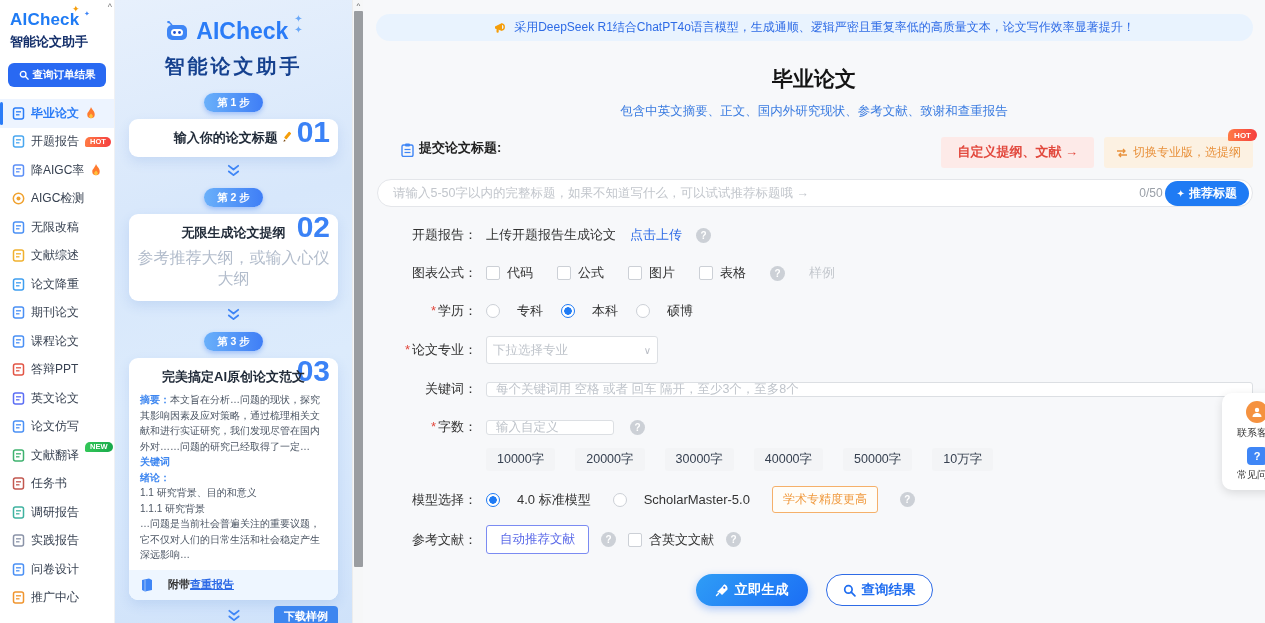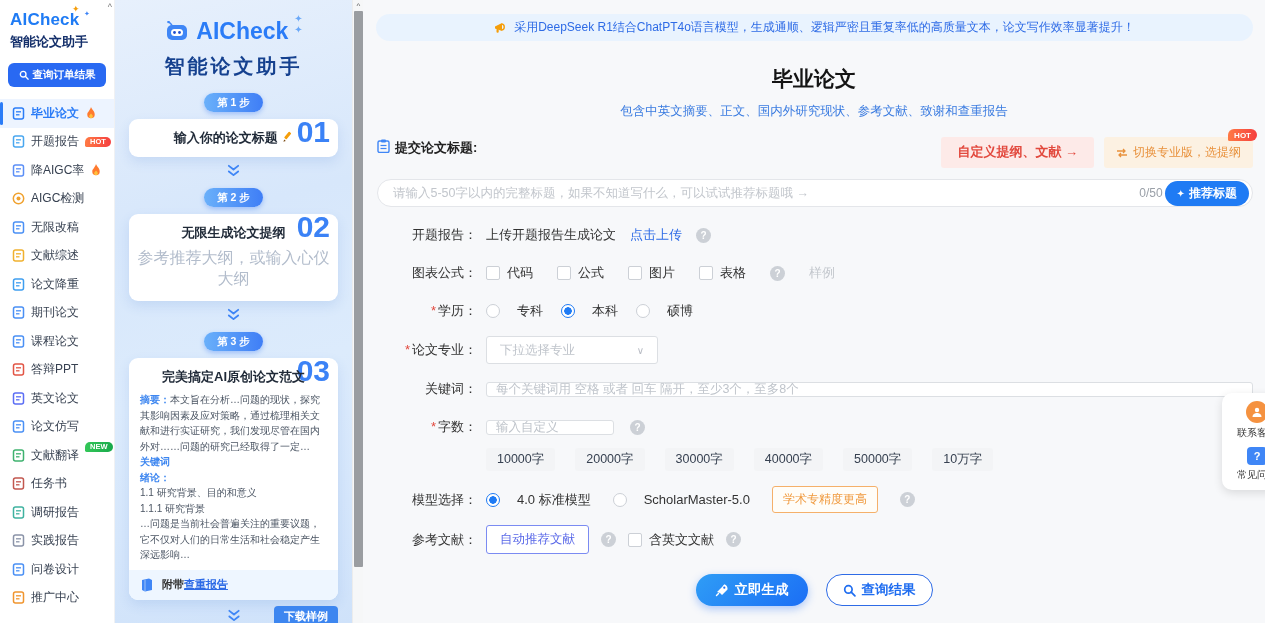--- a/index.html
+++ b/index.html
@@ -35,41 +35,41 @@
   .promo-sub { font-size:20px; font-weight:800; color:#15418f; letter-spacing:3px; margin-top:8px; }
   .step-pill { margin:0 auto; width:fit-content; padding:2.5px 13px; font-size:10.5px; font-weight:700; color:#fff; background:linear-gradient(90deg,#6ab0fa,#3f7ef6); border-radius:10px; box-shadow:0 2px 5px rgba(63,126,246,.4); }
   .pcard { background:#fff; border-radius:9px; margin:7px 14px 0; box-shadow:0 5px 12px rgba(80,130,210,.16); position:relative; overflow:hidden; }
   .pcard .bignum { position:absolute; right:8px; top:-4px; font-size:30px; font-weight:800; color:#3b82f6; }
   .pcard-title { text-align:center; font-size:13px; font-weight:800; color:#1f2937; padding:10px 6px; position:relative; z-index:1; }
   .pcard-subtitle { text-align:center; font-size:16px; color:#b3bdcc; padding:0 6px 11px; margin-top:-4px; }
   .chev { text-align:center; margin-top:6px; }
   .step-gap { margin-top:7px; }
   .sample-body { font-size:10px; color:#4b5563; line-height:1.55; padding:0 11px; text-align:left; }
   .blue-b { color:#3d86f0; font-weight:700; }
-  .sample-foot { margin-top:7px; background:#eef6ff; padding:7px 11px 8px; display:flex; align-items:flex-end; gap:6px; font-size:11px; font-weight:700; color:#333; }
+  .sample-foot { margin-top:7px; background:#eef6ff; padding:7px 11px 8px; display:flex; align-items:flex-end; gap:12px; font-size:11px; font-weight:700; color:#333; }
   .sample-foot a { color:#2e6be6; }
   .dl-row { margin:6px 14px 0; position:relative; height:20px; }
   .dl-btn { position:absolute; right:0; top:0; background:#3d86f0; color:#fff; font-size:11px; font-weight:700; padding:3px 10px; border-radius:4px; cursor:pointer; }
   .dl-chev { position:absolute; left:50%; transform:translateX(-50%); top:2px; }
   .asst-card { margin:10px 12px 0; border-radius:10px; box-shadow:0 5px 12px rgba(80,130,210,.2); position:relative; }
   .asst-head { height:30px; border-radius:10px 10px 0 0; background:linear-gradient(90deg,#4e7ef8 0%,#6f9af9 55%,#caa6ec 90%,#e8a7d0 100%); display:flex; align-items:center; padding-left:11px; font-size:13px; font-weight:800; color:#fff; }
   .asst-robot { position:absolute; right:6px; top:-12px; }
 
   
   .scrollcol { left:352px; width:11px; background:#f6f7f8; border-left:1px solid #ececec; }
   .sc-arrow { position:absolute; top:1px; left:1px; width:9px; text-align:center; font-size:8px; color:#555; }
   .sc-thumb { position:absolute; top:11px; left:1px; width:9px; height:556px; background:#9a9da1; border-radius:1px; }
 
   
   .main { left:363px; width:902px; background:#f7f8fa; }
   .banner { margin:14px 12px 0 13px; height:27px; background:#e9f3fe; border-radius:14px; display:flex; align-items:center; justify-content:center; gap:6px; font-size:12px; color:#2e6be6; }
   .page-title { margin-top:24px; text-align:center; font-size:21px; font-weight:800; color:#141414; }
   .page-subtitle { margin-top:10px; text-align:center; font-size:12.5px; color:#3a7be0; }
   .sect-row { position:relative; margin:17px 12px 0 14px; height:33px; }
-  .sect-label { display:flex; align-items:flex-start; gap:5px; font-size:13px; font-weight:800; color:#222; padding-top:2px; }
+  .sect-label { display:flex; align-items:flex-end; gap:5px; font-size:13px; font-weight:800; color:#222; padding-top:2px;margin-left:24px; }
   .sect-btns { position:absolute; right:0; top:0; display:flex; gap:10px; }
   .btn-red { background:#fdeae8; color:#e2483d; font-size:13px; font-weight:700; padding:6px 16px; border-radius:3px; cursor:pointer; }
   .btn-orange { background:#fcf1e2; color:#e8913c; font-size:12px; padding:7px 12px; border-radius:3px; cursor:pointer; position:relative; display:flex; align-items:center; gap:5px; }
   .hot-tag { position:absolute; top:-8px; right:-4px; background:linear-gradient(90deg,#ff7a45,#f53f3f); color:#fff; font-size:8px; font-weight:800; padding:1.5px 6px; border-radius:8px 8px 8px 2px; }
   .title-input-row { margin:9px 12px 0 14px; height:28px; background:#fff; border:1px solid #e4e6ea; border-radius:19px; display:flex; align-items:center; padding:0 3px 0 15px; }
   .title-input { flex:1; border:none; outline:none; font-size:12.5px; color:#333; background:transparent; font-family:inherit; }
   .title-input::placeholder { color:#c2c6cc; }
   .char-count { font-size:12px; color:#9aa0a8; margin:0 2px; }
   .rec-btn { background:#1f7bf4; color:#fff; font-size:12px; font-weight:700; padding:4px 12px; border-radius:13px; display:flex; align-items:center; gap:4px; cursor:pointer; }
   .form { margin-top:15px; }
@@ -77,21 +77,21 @@
   .flabel { width:114px; flex:none; text-align:right; font-size:13px; color:#333; }
   .req { color:#e2483d; margin-right:2px; }
   .fval { margin-left:9px; display:flex; align-items:center; flex:1; margin-right:12px; }
   .link { color:#2e6be6; font-size:13px; cursor:pointer; }
   .qicon { width:15px; height:15px; border-radius:50%; background:#ccd0d6; color:#fff; font-size:10px; font-weight:700; display:inline-flex; align-items:center; justify-content:center; flex:none; cursor:pointer; }
   .cbx { display:flex; align-items:center; gap:7px; font-size:13px; color:#333; cursor:pointer; }
   .box { width:14px; height:14px; border:1px solid #ccd0d6; border-radius:2px; background:#fff; flex:none; }
   .radio { width:14px; height:14px; border:1px solid #ccd0d6; border-radius:50%; background:#fff; flex:none; }
   .radio.sel { border-color:#1f7bf4; background:radial-gradient(circle,#1f7bf4 0 3.5px,#fff 4px); }
   .rlabel { display:flex; align-items:center; gap:17px; font-size:13px; color:#333; cursor:pointer; }
-  .select-box { width:172px; height:28px; border:1px solid #dcdfe3; border-radius:3px; background:#fff; display:flex; align-items:center; justify-content:space-between; padding:0 13px; font-size:12.5px; color:#bfc4cb; cursor:pointer; }
+  .select-box { width:172px; height:28px; border:1px solid #dcdfe3; border-radius:3px; background:#fff; display:flex; align-items:center; justify-content:space-between; padding:0 6px; font-size:12.5px; color:#bfc4cb; cursor:pointer; }
   .sel-arrow { color:#b8bcc4; font-size:10px; }
   .txt-input { height:15px; border:1px solid #dcdfe3; border-radius:3px; background:#fff; font-size:12.5px; color:#333; padding:0 9px; outline:none; font-family:inherit; }
   .txt-input::placeholder { color:#bfc4cb; }
   .chip { background:#f3f4f6; color:#374151; font-size:12.5px; padding:3px 11px; border-radius:3px; cursor:pointer; }
   .model-badge { border:1px solid #f5b06a; color:#f09a3e; background:#fffdf8; font-size:12px; padding:4px 10px; border-radius:3px; cursor:pointer; }
   .btn-manual { border:1px solid #d9d9d9; background:#fff; color:#333; font-size:12.5px; padding:5px 13px; border-radius:3px; cursor:pointer; }
   .btn-auto { border:1px solid #7b8bf2; background:#fff; color:#5867e8; font-size:12.5px; padding:5px 13px; border-radius:3px; cursor:pointer; }
   .actions { display:flex; justify-content:center; gap:18px; margin-top:20px; }
   .btn-generate { background:linear-gradient(135deg,#2f9df6,#1b6ef5); color:#fff; font-size:13.5px; font-weight:800; padding:7px 19px; border-radius:17px; display:flex; align-items:center; gap:6px; cursor:pointer; box-shadow:0 3px 8px rgba(31,110,245,.35); }
   .btn-query { background:#fff; border:1px solid #2e6be6; color:#1f6df0; font-size:13.5px; font-weight:700; padding:6px 16px; border-radius:17px; display:flex; align-items:center; gap:6px; cursor:pointer; }

